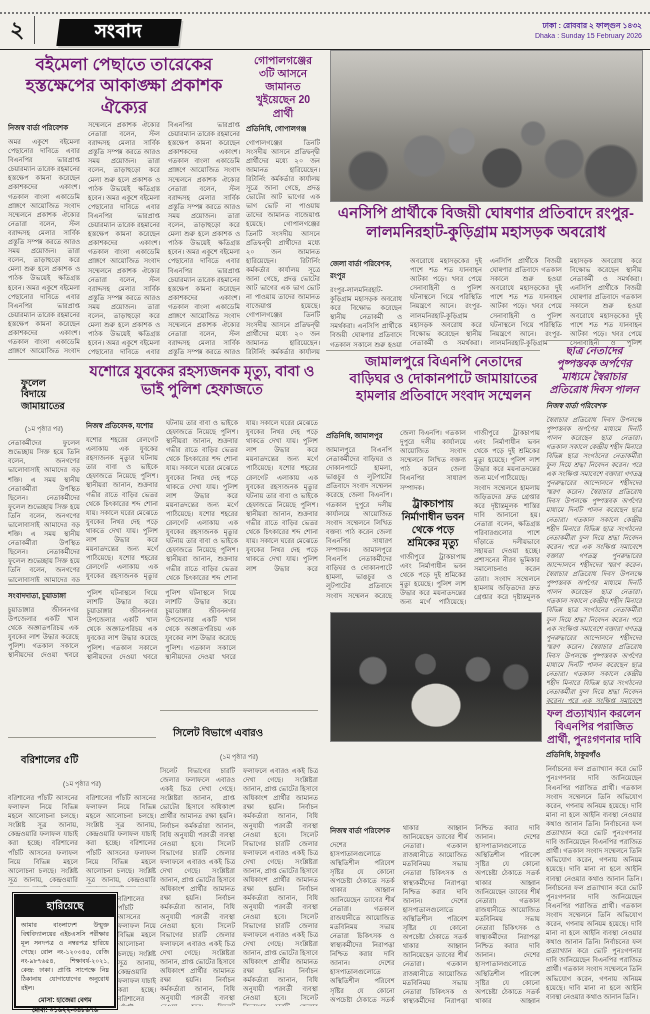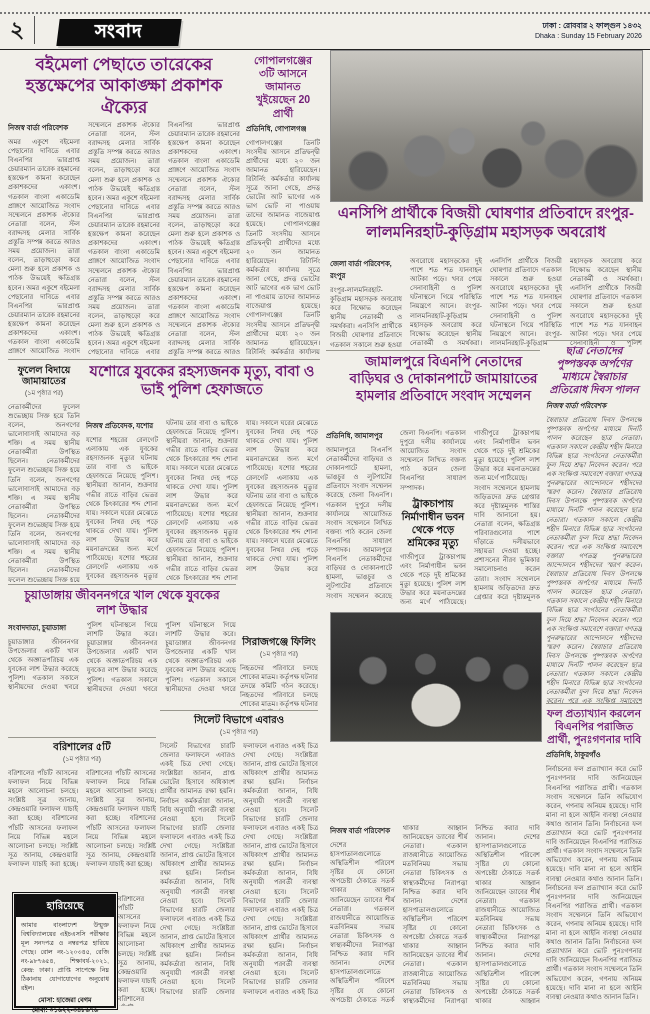--- a/index.html
+++ b/index.html
@@ -24,37 +24,37 @@
   .masthead{
     position:absolute;left:58px;top:19px;width:122px;height:27px;
     background:#0d0d0d;transform:skewX(-7deg);
     display:flex;align-items:center;justify-content:center;
     box-shadow:2px 2px 0 #44444433;
   }
   .masthead span{
     color:#fff;font-size:18px;font-weight:bold;letter-spacing:1px;
     transform:skewX(7deg);text-shadow:0 0 1px #fff;
   }
-  .dateline{position:absolute;right:8px;top:20px;width:200px;text-align:right;color:#0f172a;}
+  .dateline{position:absolute;right:8px;top:20px;width:200px;text-align:right;color:#4c1d95;}
   .dateline .bn{font-size:7.5px;font-weight:bold;}
   .dateline .en{font-size:7px;}
   
   .blk{position:absolute;overflow:hidden;}
   .hl{font-weight:bold;color:#701a75;text-align:center;line-height:1.25;margin:0 0 3px 0;}
   .hl-xl{font-size:17px;}
   .hl-lg{font-size:15px;}
   .hl-md{font-size:13.5px;margin-left:21px;}
   .hl-sm{font-size:12px;}
   .hl-xs{font-size:10.5px;}
   .byline{font-size:7px;font-weight:bold;color:#222;margin:2px 0 3px 0;}
   .bodytext{font-size:6.6px;line-height:1.38;color:#3b3b3b;text-align:justify;}
   .cols-2{column-count:2;column-gap:8px;}
   .cols-3{column-count:3;column-gap:8px;}
   .cols-4{column-count:4;column-gap:8px;}
-  .cont-head{font-size:10px;font-weight:bold;text-align:center;margin:0;color:#0e0e0e;line-height:1.2;}
+  .cont-head{font-size:10px;font-weight:bold;text-align:left;margin:13px;color:#0e0e0e;line-height:1.2;}
   .cont-note{font-size:6.5px;text-align:center;color:#444;margin:1px 0 3px 0;}
   .subhl{font-size:10px;font-weight:bold;text-align:center;line-height:1.3;margin:5px 0 3px 0;color:#0e0e0e;}
   .rule{position:absolute;border-top:1px solid #9a988f;height:0;}
   
   .photo{position:absolute;overflow:hidden;border:1px solid #888;}
   .photo-rally{
     background:
       radial-gradient(circle at 12% 80%, #5a5a5a 0 6%, transparent 7%),
       radial-gradient(circle at 30% 70%, #7c7c7c 0 8%, transparent 9%),
       radial-gradient(circle at 55% 78%, #4e4e4e 0 9%, transparent 10%),
@@ -165,32 +165,26 @@
     </div>
   </div>
 
   <div class="blk" style="left:546px;top:344px;width:96px;height:360px;font-style:italic;">
     <h2 class="hl hl-xs">ছাত্র নেতাদের পুষ্পস্তবক অর্পণের মাধ্যমে স্বৈরাচার প্রতিরোধ দিবস পালন</h2>
     <div class="byline">নিজস্ব বার্তা পরিবেশক</div>
     <div class="bodytext">স্বৈরাচার প্রতিরোধ দিবস উপলক্ষে পুষ্পস্তবক অর্পণের মাধ্যমে দিনটি পালন করেছেন ছাত্র নেতারা। গতকাল সকালে কেন্দ্রীয় শহীদ মিনারে বিভিন্ন ছাত্র সংগঠনের নেতাকর্মীরা ফুল দিয়ে শ্রদ্ধা নিবেদন করেন। পরে এক সংক্ষিপ্ত সমাবেশে বক্তারা গণতন্ত্র পুনরুদ্ধারের আন্দোলনে শহীদদের স্মরণ করেন। স্বৈরাচার প্রতিরোধ দিবস উপলক্ষে পুষ্পস্তবক অর্পণের মাধ্যমে দিনটি পালন করেছেন ছাত্র নেতারা। গতকাল সকালে কেন্দ্রীয় শহীদ মিনারে বিভিন্ন ছাত্র সংগঠনের নেতাকর্মীরা ফুল দিয়ে শ্রদ্ধা নিবেদন করেন। পরে এক সংক্ষিপ্ত সমাবেশে বক্তারা গণতন্ত্র পুনরুদ্ধারের আন্দোলনে শহীদদের স্মরণ করেন। স্বৈরাচার প্রতিরোধ দিবস উপলক্ষে পুষ্পস্তবক অর্পণের মাধ্যমে দিনটি পালন করেছেন ছাত্র নেতারা। গতকাল সকালে কেন্দ্রীয় শহীদ মিনারে বিভিন্ন ছাত্র সংগঠনের নেতাকর্মীরা ফুল দিয়ে শ্রদ্ধা নিবেদন করেন। পরে এক সংক্ষিপ্ত সমাবেশে বক্তারা গণতন্ত্র পুনরুদ্ধারের আন্দোলনে শহীদদের স্মরণ করেন। স্বৈরাচার প্রতিরোধ দিবস উপলক্ষে পুষ্পস্তবক অর্পণের মাধ্যমে দিনটি পালন করেছেন ছাত্র নেতারা। গতকাল সকালে কেন্দ্রীয় শহীদ মিনারে বিভিন্ন ছাত্র সংগঠনের নেতাকর্মীরা ফুল দিয়ে শ্রদ্ধা নিবেদন করেন। পরে এক সংক্ষিপ্ত সমাবেশে বক্তারা গণতন্ত্র পুনরুদ্ধারের আন্দোলনে শহীদদের স্মরণ করেন।</div>
   </div>
 
   <div class="blk" style="left:8px;top:588px;width:228px;height:120px;">
-    <h2 class="hl hl-sm" style="width:200px;margin:0 auto 2px auto;">চুয়াডাঙ্গায় জীবননগরে খাল থেকে যুবকের লাশ উদ্ধার</h2>
     <div class="cols-3" style="height:78px;">
       <div class="byline">সংবাদদাতা, চুয়াডাঙ্গা</div>
       <div class="bodytext">চুয়াডাঙ্গার জীবননগর উপজেলার একটি খাল থেকে অজ্ঞাতপরিচয় এক যুবকের লাশ উদ্ধার করেছে পুলিশ। গতকাল সকালে স্থানীয়দের দেওয়া খবরে পুলিশ ঘটনাস্থলে গিয়ে লাশটি উদ্ধার করে। চুয়াডাঙ্গার জীবননগর উপজেলার একটি খাল থেকে অজ্ঞাতপরিচয় এক যুবকের লাশ উদ্ধার করেছে পুলিশ। গতকাল সকালে স্থানীয়দের দেওয়া খবরে পুলিশ ঘটনাস্থলে গিয়ে লাশটি উদ্ধার করে। চুয়াডাঙ্গার জীবননগর উপজেলার একটি খাল থেকে অজ্ঞাতপরিচয় এক যুবকের লাশ উদ্ধার করেছে পুলিশ। গতকাল সকালে স্থানীয়দের দেওয়া খবরে পুলিশ ঘটনাস্থলে গিয়ে লাশটি উদ্ধার করে।</div>
     </div>
   </div>
 
-  <div class="blk" style="left:240px;top:636px;width:78px;height:74px;">
-    <h3 class="cont-head">সিরাজগঞ্জে ফিলিং</h3>
-    <div class="cont-note">(১ম পৃষ্ঠার পর)</div>
-    <div class="bodytext">নিহতদের পরিবারে চলছে শোকের মাতম। কর্তৃপক্ষ ঘটনার তদন্তে কমিটি গঠন করেছে। নিহতদের পরিবারে চলছে শোকের মাতম। কর্তৃপক্ষ ঘটনার তদন্তে কমিটি গঠন করেছে।</div>
-  </div>
 
   <div class="blk" style="left:160px;top:714px;width:158px;height:292px;">
     <h3 class="cont-head">সিলেট বিভাগে এবারও</h3>
     <div class="cont-note">(১ম পৃষ্ঠার পর)</div>
     <div class="cols-2" style="height:260px;">
       <div class="bodytext">সিলেট বিভাগের চারটি জেলার ফলাফলে এবারও একই চিত্র দেখা গেছে। সংশ্লিষ্টরা জানান, প্রাপ্ত ভোটের হিসাবে অধিকাংশ প্রার্থীর জামানত রক্ষা হয়নি। নির্বাচন কর্মকর্তারা জানান, বিধি অনুযায়ী পরবর্তী ব্যবস্থা নেওয়া হবে। সিলেট বিভাগের চারটি জেলার ফলাফলে এবারও একই চিত্র দেখা গেছে। সংশ্লিষ্টরা জানান, প্রাপ্ত ভোটের হিসাবে অধিকাংশ প্রার্থীর জামানত রক্ষা হয়নি। নির্বাচন কর্মকর্তারা জানান, বিধি অনুযায়ী পরবর্তী ব্যবস্থা নেওয়া হবে। সিলেট বিভাগের চারটি জেলার ফলাফলে এবারও একই চিত্র দেখা গেছে। সংশ্লিষ্টরা জানান, প্রাপ্ত ভোটের হিসাবে অধিকাংশ প্রার্থীর জামানত রক্ষা হয়নি। নির্বাচন কর্মকর্তারা জানান, বিধি অনুযায়ী পরবর্তী ব্যবস্থা নেওয়া হবে। সিলেট বিভাগের চারটি জেলার ফলাফলে এবারও একই চিত্র দেখা গেছে। সংশ্লিষ্টরা জানান, প্রাপ্ত ভোটের হিসাবে অধিকাংশ প্রার্থীর জামানত রক্ষা হয়নি। নির্বাচন কর্মকর্তারা জানান, বিধি অনুযায়ী পরবর্তী ব্যবস্থা নেওয়া হবে। সিলেট বিভাগের চারটি জেলার ফলাফলে এবারও একই চিত্র দেখা গেছে। সংশ্লিষ্টরা জানান, প্রাপ্ত ভোটের হিসাবে অধিকাংশ প্রার্থীর জামানত রক্ষা হয়নি। নির্বাচন কর্মকর্তারা জানান, বিধি অনুযায়ী পরবর্তী ব্যবস্থা নেওয়া হবে। সিলেট বিভাগের চারটি জেলার ফলাফলে এবারও একই চিত্র দেখা গেছে। সংশ্লিষ্টরা জানান, প্রাপ্ত ভোটের হিসাবে অধিকাংশ প্রার্থীর জামানত রক্ষা হয়নি। নির্বাচন কর্মকর্তারা জানান, বিধি অনুযায়ী পরবর্তী ব্যবস্থা নেওয়া হবে। সিলেট বিভাগের চারটি জেলার ফলাফলে এবারও একই চিত্র দেখা গেছে। সংশ্লিষ্টরা জানান, প্রাপ্ত ভোটের হিসাবে অধিকাংশ প্রার্থীর জামানত রক্ষা হয়নি। নির্বাচন কর্মকর্তারা জানান, বিধি অনুযায়ী পরবর্তী ব্যবস্থা নেওয়া হবে।</div>
     </div>
   </div>
 
   <div class="blk" style="left:8px;top:741px;width:148px;height:146px;">

